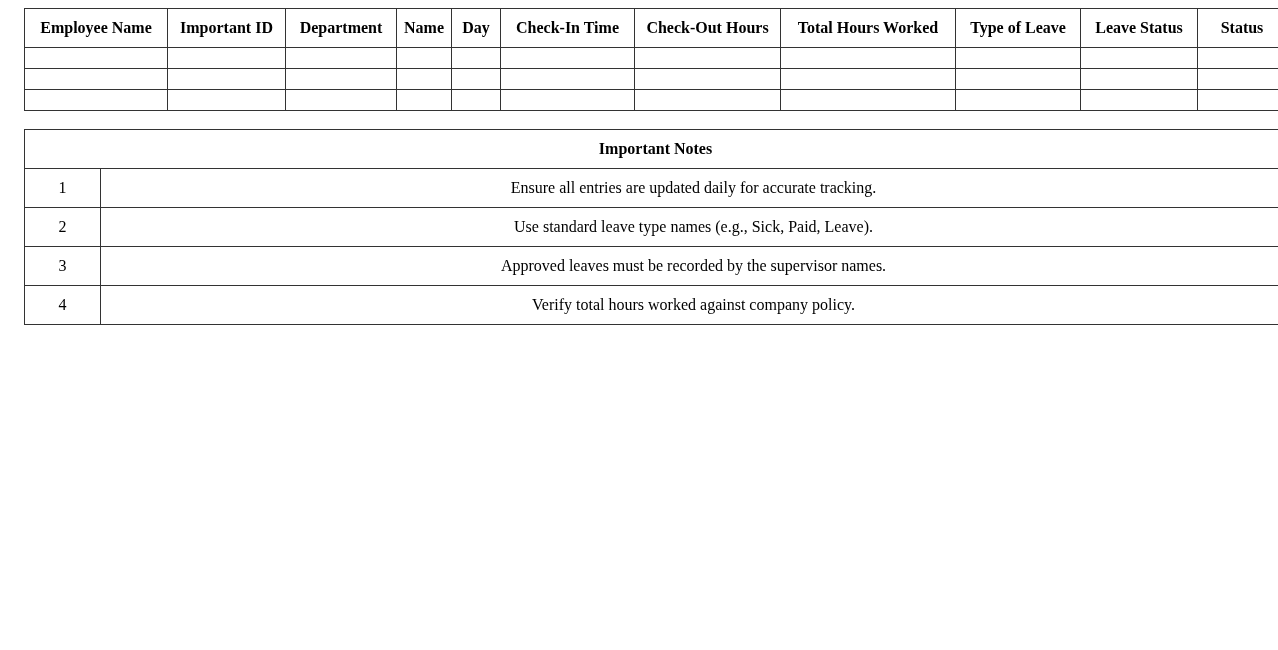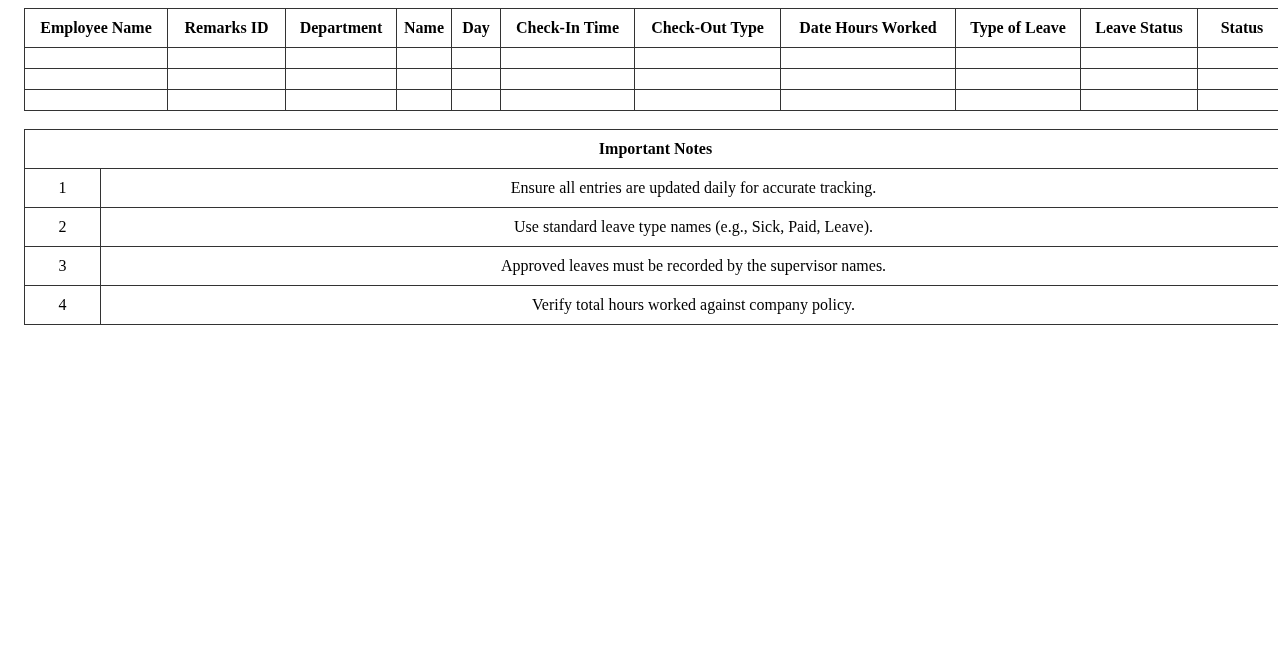--- a/index.html
+++ b/index.html
@@ -65,27 +65,27 @@
     <col style="width:134px">
     <col style="width:146px">
     <col style="width:175px">
     <col style="width:125px">
     <col style="width:117px">
     <col style="width:89px">
   </colgroup>
   <thead>
     <tr>
       <th>Employee Name</th>
-      <th>Remarks ID</th>
+      <th>Important ID</th>
       <th>Department</th>
       <th>Name</th>
       <th>Day</th>
       <th>Check-In Time</th>
-      <th>Check-Out Type</th>
-      <th>Date Hours Worked</th>
+      <th>Check-Out Hours</th>
+      <th>Total Hours Worked</th>
       <th>Type of Leave</th>
       <th>Leave Status</th>
       <th>Status</th>
     </tr>
   </thead>
   <tbody>
     <tr>
       <td></td>
       <td></td>
       <td></td>

